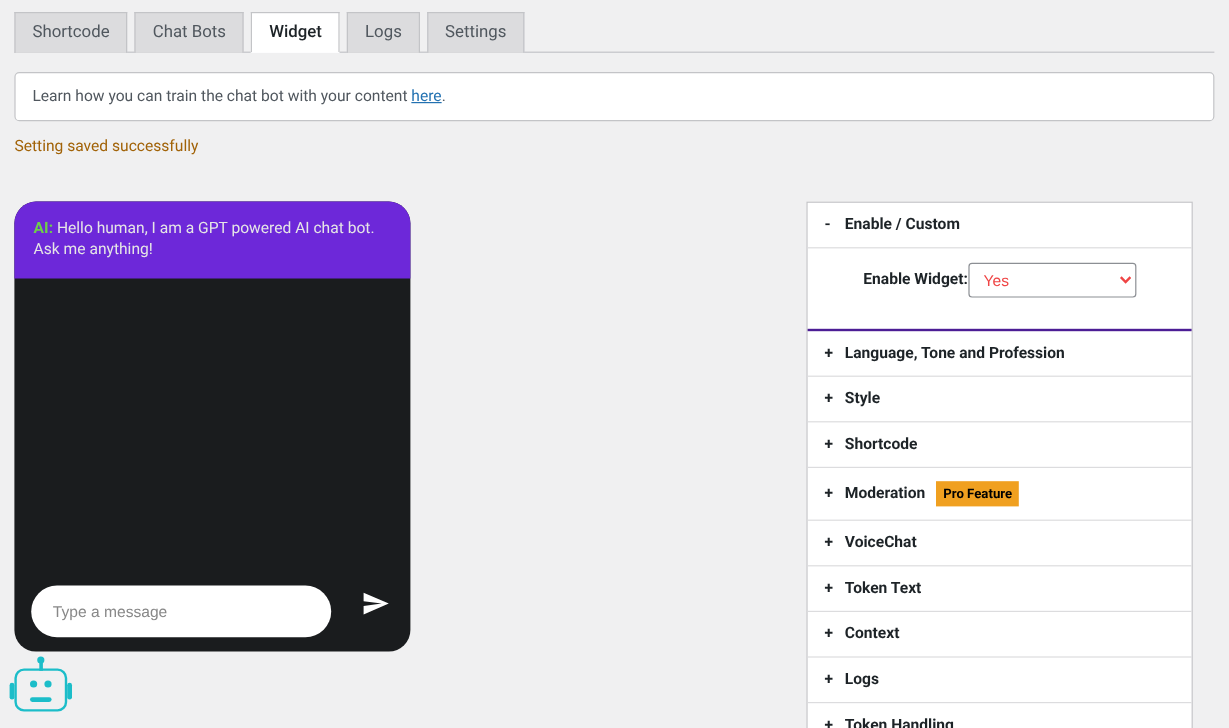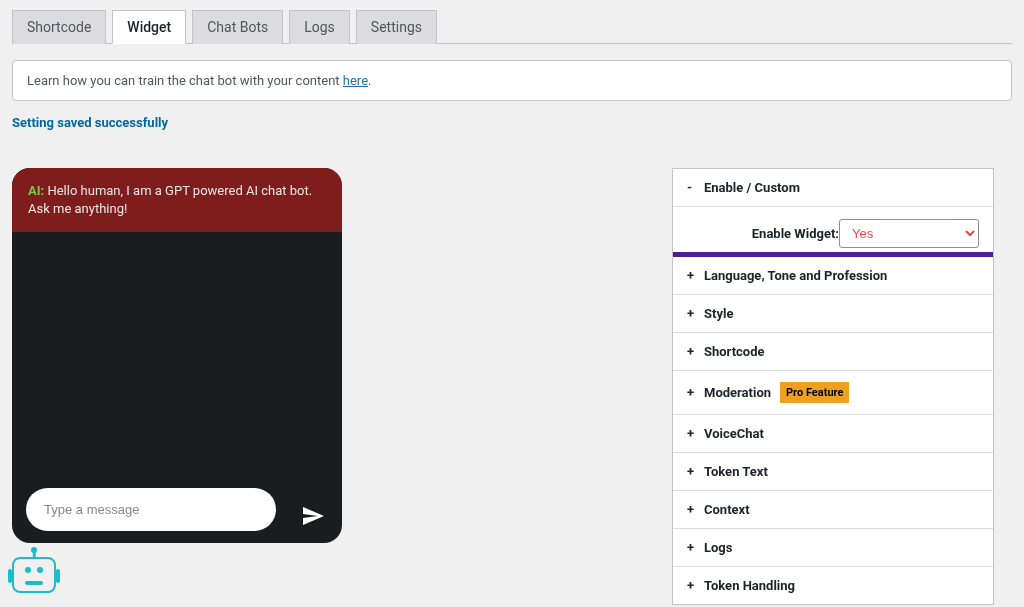--- a/index.html
+++ b/index.html
@@ -40,58 +40,58 @@
       border: 1px solid #c3c4c7;
       border-radius: 4px;
       padding: 12px 14px;
       font-size: 13px;
       color: #50575e;
     }
     .info-box a { color: #2271b1; text-decoration: underline; margin-top: 18px; }
 
     .success-msg {
       margin-top: 14px;
-      color: #0369a1;
-      font-size: 13px;
-      font-weight: 700;
+      color: #a16207;
+      font-size: 13px;
+      font-weight: 400;
     }
 
     .main-row {
       display: flex;
       gap: 330px;
       margin-top: 38px;
       align-items: flex-start;
     }
 
     
     .chat-widget {
       width: 330px;
       background: #1a1c1e;
       border-radius: 18px;
       padding: 12px 14px 12px;
       display: flex;
       flex-direction: column;
       height: 375px;
     }
     .chat-msg {
-      background: #7f1d1d;
+      background: #6d28d9;
       border-radius: 8px;
       padding: 10px 12px;
       font-size: 13px;
       color: #e6e6e6;
       line-height: 1.4;
       margin: -12px -14px 0 -14px;
       border-radius: 18px 18px 0 0;
       padding: 14px 16px 14px;
     }
     .chat-msg .ai-label { color: #6ecf4a; font-weight: 700; }
     .chat-body { flex: 1; }
     .chat-input-row {
       display: flex;
-      align-items: flex-end;
+      align-items: flex-start;
       gap: 22px;
       margin-top: 10px;
     }
     .chat-input {
       flex: 1;
       border: none;
       border-radius: 22px;
       padding: 14px 18px;
       font-size: 13px;
       color: #555;
@@ -164,47 +164,47 @@
     .acc-item .sign { font-weight: 700; width: 10px; }
     .pro-badge {
       background: #f0a020;
       color: #000;
       font-size: 11px;
       padding: 4px 6px;
       font-weight: 700;
       margin-left: 2px;
     }
     .acc-body {
-      padding: 12px 14px 4px;
-      border-bottom: 5px solid #4c1d95;
+      padding: 12px 14px 26px;
+      border-bottom: 2px solid #4c1d95;
       display: flex;
       align-items: center;
-      justify-content: flex-end;
+      justify-content: center;
     }
     .acc-body label { font-weight: 700; font-size: 13px; }
     .acc-body select {
       width: 140px;
       padding: 5px 8px;
       border: 1px solid #8c8f94;
       border-radius: 3px;
       font-size: 13px;
       background: #fff;
       color: #ef4444;
     }
     .right-col { display:flex; flex-direction: column; }
 
   </style>
 </head>
 <body>
 
 <div class="container">
   <div class="tabs">
     <div class="tab">Shortcode</div>
+    <div class="tab">Chat Bots</div>
     <div class="tab active">Widget</div>
-    <div class="tab">Chat Bots</div>
     <div class="tab">Logs</div>
     <div class="tab">Settings</div>
   </div>
 
   <div class="info-box">
     <span>Learn how you can train the chat bot with your content </span><a href="#">here</a><span>.</span>
   </div>
 
   <div class="success-msg">Setting saved successfully</div>
 

